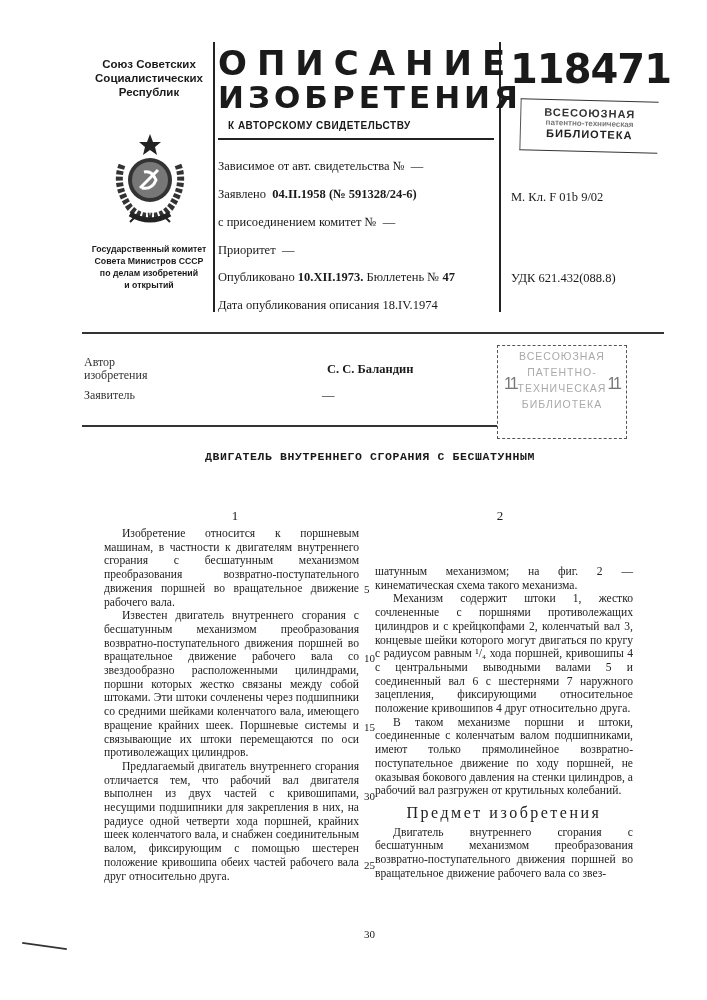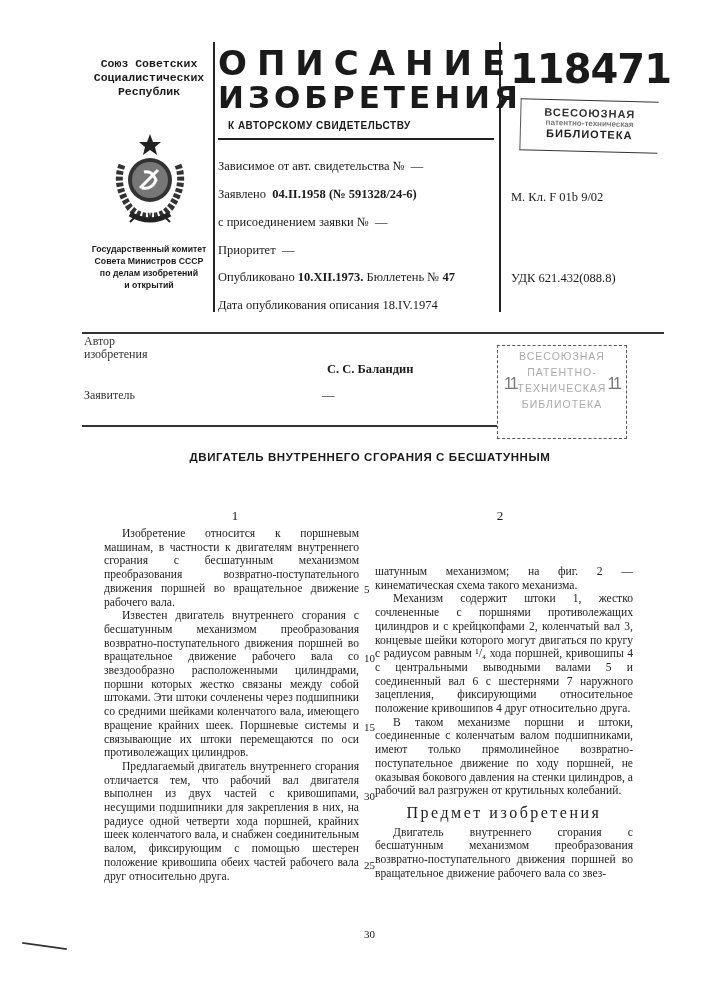--- a/index.html
+++ b/index.html
@@ -2,21 +2,21 @@
 <html><head>
 <meta charset="utf-8">
 <style>
   * { box-sizing: border-box; margin: 0; padding: 0; }
   html, body { width: 707px; height: 1000px; background: #ffffff; overflow: hidden; }
   body { position: relative; font-family: "Liberation Serif", "DejaVu Serif", serif; color: #1a1a1a; }
 
   .abs { position: absolute; }
 
   
-  .union { left: 88px; top: 57px; width: 122px; text-align: center; font-family: Liberation Mono, monospace; font-weight: bold; font-size: 11.5px; line-height: 14px; }
+  .union { left: 88px; top: 57px; width: 122px; text-align: center; font-family: Liberation Sans, sans-serif; font-weight: bold; font-size: 11.5px; line-height: 14px; }
   .emblem { left: 100px; top: 130px; width: 100px; height: 100px; }
   .committee { left: 84px; top: 243px; width: 130px; text-align: center; font-family: "Liberation Sans", "DejaVu Sans", sans-serif; font-weight: bold; font-size: 9.5px; line-height: 12px; transform: scaleX(0.92); }
 
   .vline1 { left: 213px; top: 42px; width: 1.5px; height: 270px; background: #222; }
   .vline2 { left: 499px; top: 42px; width: 1.5px; height: 270px; background: #222; }
 
   
   .title1 { left: 218px; top: 45px; width: 282px; font-family: "DejaVu Sans", "Liberation Sans", sans-serif; font-weight: bold; font-size: 34px; line-height: 36px; letter-spacing: 10px; }
   .title2 { left: 218px; top: 80px; width: 282px; font-family: "DejaVu Sans", "Liberation Sans", sans-serif; font-weight: bold; font-size: 31px; line-height: 34px; letter-spacing: 4px; }
   .subtitle { left: 228px; top: 120px; width: 266px; font-family: "Liberation Sans", "DejaVu Sans", sans-serif; font-weight: bold; font-size: 10px; letter-spacing: 0.5px; }
@@ -35,21 +35,21 @@
 
   .rule-full { left: 82px; width: 582px; height: 1.5px; background: #333; }
 
   .label-small { left: 84px; font-size: 12px; line-height: 13px; color: #333; }
   .author { left: 327px; top: 362px; font-size: 12.5px; font-weight: bold; }
   .dash-applicant { left: 322px; top: 388px; font-size: 12.5px; }
 
   .stamp2 { left: 497px; top: 345px; width: 130px; height: 94px; border: 1px dashed #555; text-align: center; font-family: "Liberation Sans", sans-serif; font-size: 10.5px; line-height: 16px; color: #aaa; letter-spacing: 1px; padding-top: 2px; }
   .stamp2 .bars { position: absolute; top: 30px; font-size: 16px; color: #777; letter-spacing: -2px; }
 
-  .doc-title { left: 150px; top: 449px; width: 440px; text-align: center; font-family: Liberation Sans, sans-serif; font-weight: bold; font-size: 11.5px; line-height: 16px; letter-spacing: 0.6px; }
+  .doc-title { left: 150px; top: 449px; width: 440px; text-align: center; font-family: Liberation Mono, monospace; font-weight: bold; font-size: 11.5px; line-height: 16px; letter-spacing: 0.6px; }
 
   .col-num { font-size: 13px; text-align: center; }
 
   .col { font-size: 11.6px; line-height: 13.7px; text-align: justify; color: #222; }
   .col p { text-indent: 18px; }
   .colL { left: 104px; top: 527px; width: 255px; }
   .colR { left: 375px; top: 537px; width: 258px; margin-top: 28px; }
 
   .lnum { left: 364px; font-size: 11px; color: #222; width: 18px; }
   .section-head { text-align: center; letter-spacing: 2.5px; font-size: 16px; margin: 8px 0 6px 0; text-indent: 0 !important; }
@@ -93,21 +93,21 @@
 <div class="abs subtitle">К АВТОРСКОМУ СВИДЕТЕЛЬСТВУ</div>
 <div class="abs rule-title"></div>
 
 <div class="abs meta" style="top:159px">
   <span>Зависимое от авт. свидетельства №</span>&nbsp;&nbsp;<span>—</span>
 </div>
 <div class="abs meta" style="top:187px">
   <span>Заявлено</span>&nbsp;&nbsp;<b>04.II.1958 (№ 591328/24-6)</b>
 </div>
 <div class="abs meta" style="top:215px">
-  <span>с присоединением заявки №</span>&nbsp;&nbsp;<span>—</span>
+  <span>с присоединением комитет №</span>&nbsp;&nbsp;<span>—</span>
 </div>
 <div class="abs meta" style="top:243px">
   <span>Приоритет</span>&nbsp;&nbsp;<span>—</span>
 </div>
 <div class="abs meta" style="top:270px">
   <span>Опубликовано</span> <b>10.XII.1973.</b> <span>Бюллетень №</span> <b>47</b>
 </div>
 <div class="abs meta" style="top:298px">
   <span>Дата опубликования описания</span> <span>18.IV.1974</span>
 </div>
@@ -116,21 +116,21 @@
 <div class="abs stamp1">
   <div class="s1">ВСЕСОЮЗНАЯ</div>
   <div class="s2">патентно-техническая</div>
   <div class="s3">БИБЛИОТЕКА</div>
 </div>
 <div class="abs rclass" style="top:190px">М. Кл. F 01b 9/02</div>
 <div class="abs rclass" style="top:271px">УДК 621.432(088.8)</div>
 
 <div class="abs rule-full" style="top:332px"></div>
 
-<div class="abs label-small" style="top:335px">
+<div class="abs label-small" style="top:356px">
   <div>Автор</div>
   <div>изобретения</div>
 </div>
 <div class="abs author">С. С. Баландин</div>
 <div class="abs label-small" style="top:389px">Заявитель</div>
 <div class="abs dash-applicant">—</div>
 
 <div class="abs stamp2">
   <div>ВСЕСОЮЗНАЯ</div>
   <div>ПАТЕНТНО-</div>

